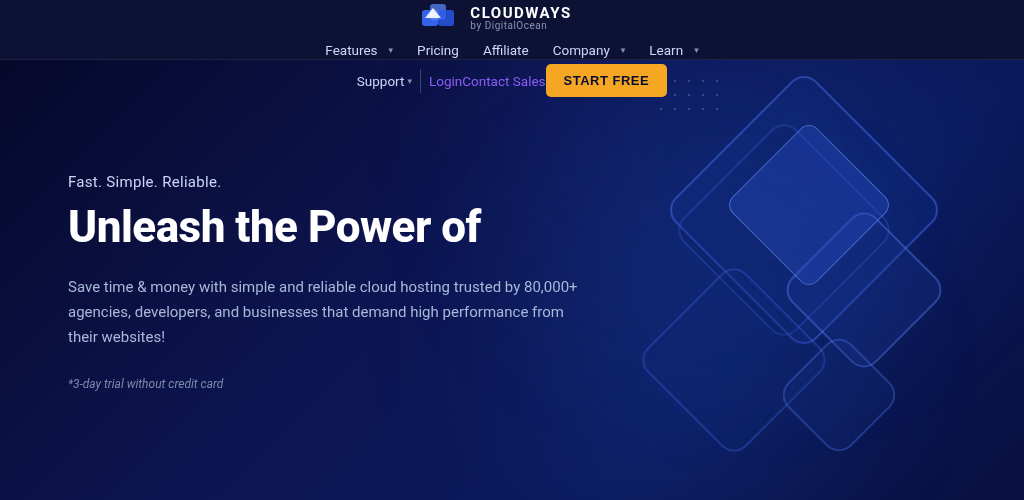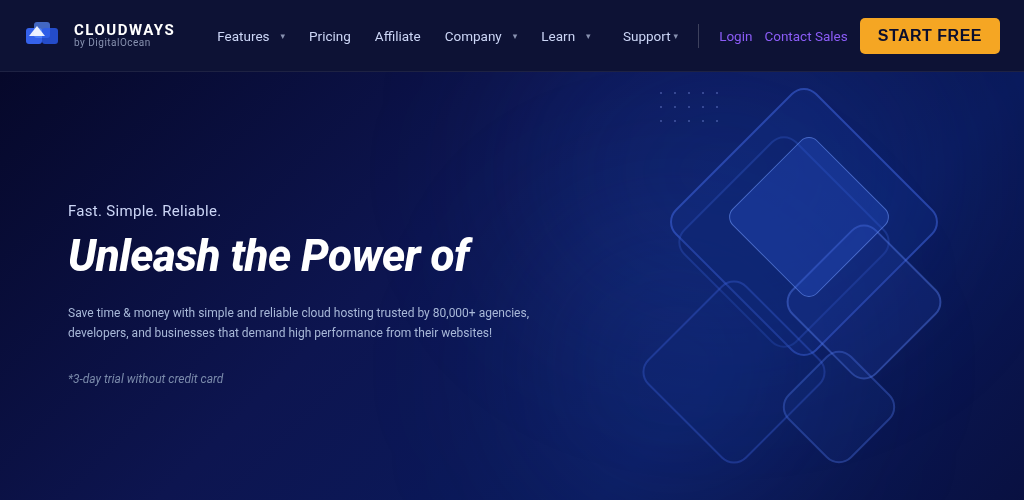--- a/index.html
+++ b/index.html
@@ -12,24 +12,25 @@
       height: 500px;
       overflow: hidden;
     }
 
     
     nav {
       display: flex;
       align-items: center;
       background: #0d1235;
       padding: 0 24px;
-      height: 72px;
+      height: 60px;
       position: relative;
       z-index: 10;
       border-bottom: 1px solid rgba(255,255,255,0.07);
+      flex-direction: column;
     }
 
     .logo-area {
       display: flex;
       align-items: center;
       margin-right: 32px;
       gap: 8px;
     }
 
     .logo-icon {
@@ -84,42 +85,41 @@
     .nav-divider {
       width: 1px;
       height: 24px;
       background: rgba(255,255,255,0.2);
       margin: 0 8px;
     }
 
     .nav-right {
       display: flex;
       align-items: center;
-      gap: 12px;
     }
 
     .nav-support {
       display: flex;
       align-items: center;
       gap: 3px;
       font-size: 13.5px;
       color: #ccd6f6;
       cursor: pointer;
     }
 
     .nav-login, .nav-contact {
       font-size: 13.5px;
       color: #8b5cf6;
       cursor: pointer;
     }
 
     .btn-start {
       background: #f5a623;
       color: #0a0e2e;
-      font-size: 16px;
+      font-size: 13px;
       font-weight: 700;
       padding: 9px 18px;
       border-radius: 5px;
       cursor: pointer;
       letter-spacing: 0.5px;
       border: none;
       white-space: nowrap;
     }
 
     
@@ -238,25 +238,24 @@
       font-weight: 400;
       letter-spacing: 0.3px;
     }
 
     .hero-title {
       font-size: 44px;
       font-weight: 800;
       line-height: 1.1;
       color: #fff;
       letter-spacing: -0.5px;
-      font-style: italic;
     }
 
     .hero-desc {
-      font-size: 12px;
+      font-size: 15px;
       color: #a8b8d8;
       line-height: 1.65;
       max-width: 520px;
       margin-bottom: 28px;
       margin-top: 24px;
     }
 
     .hero-trial {
       font-size: 12px;
       color: #7a8aaa;

